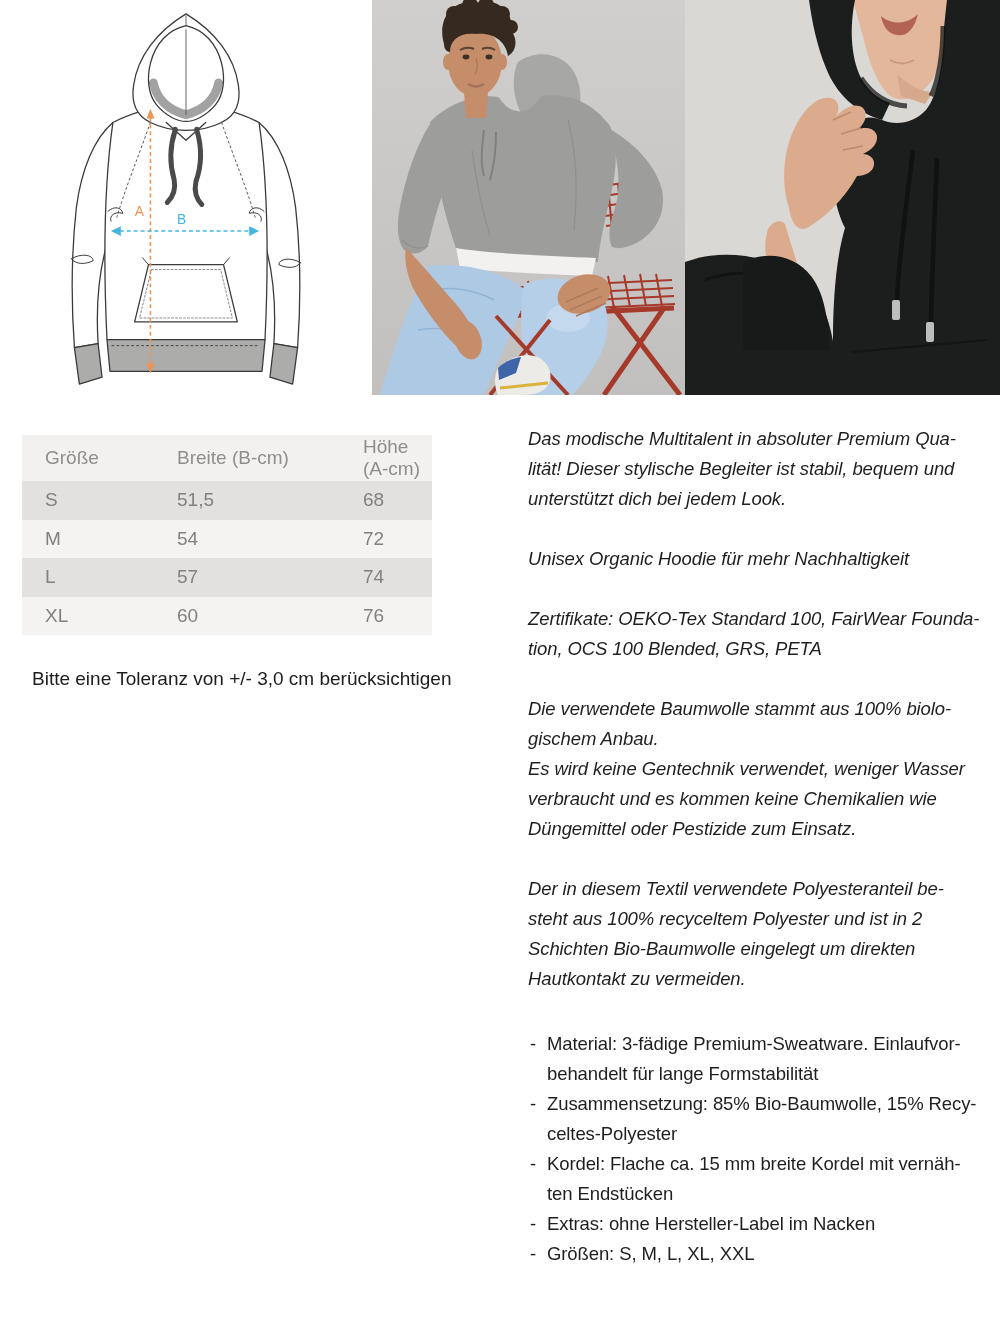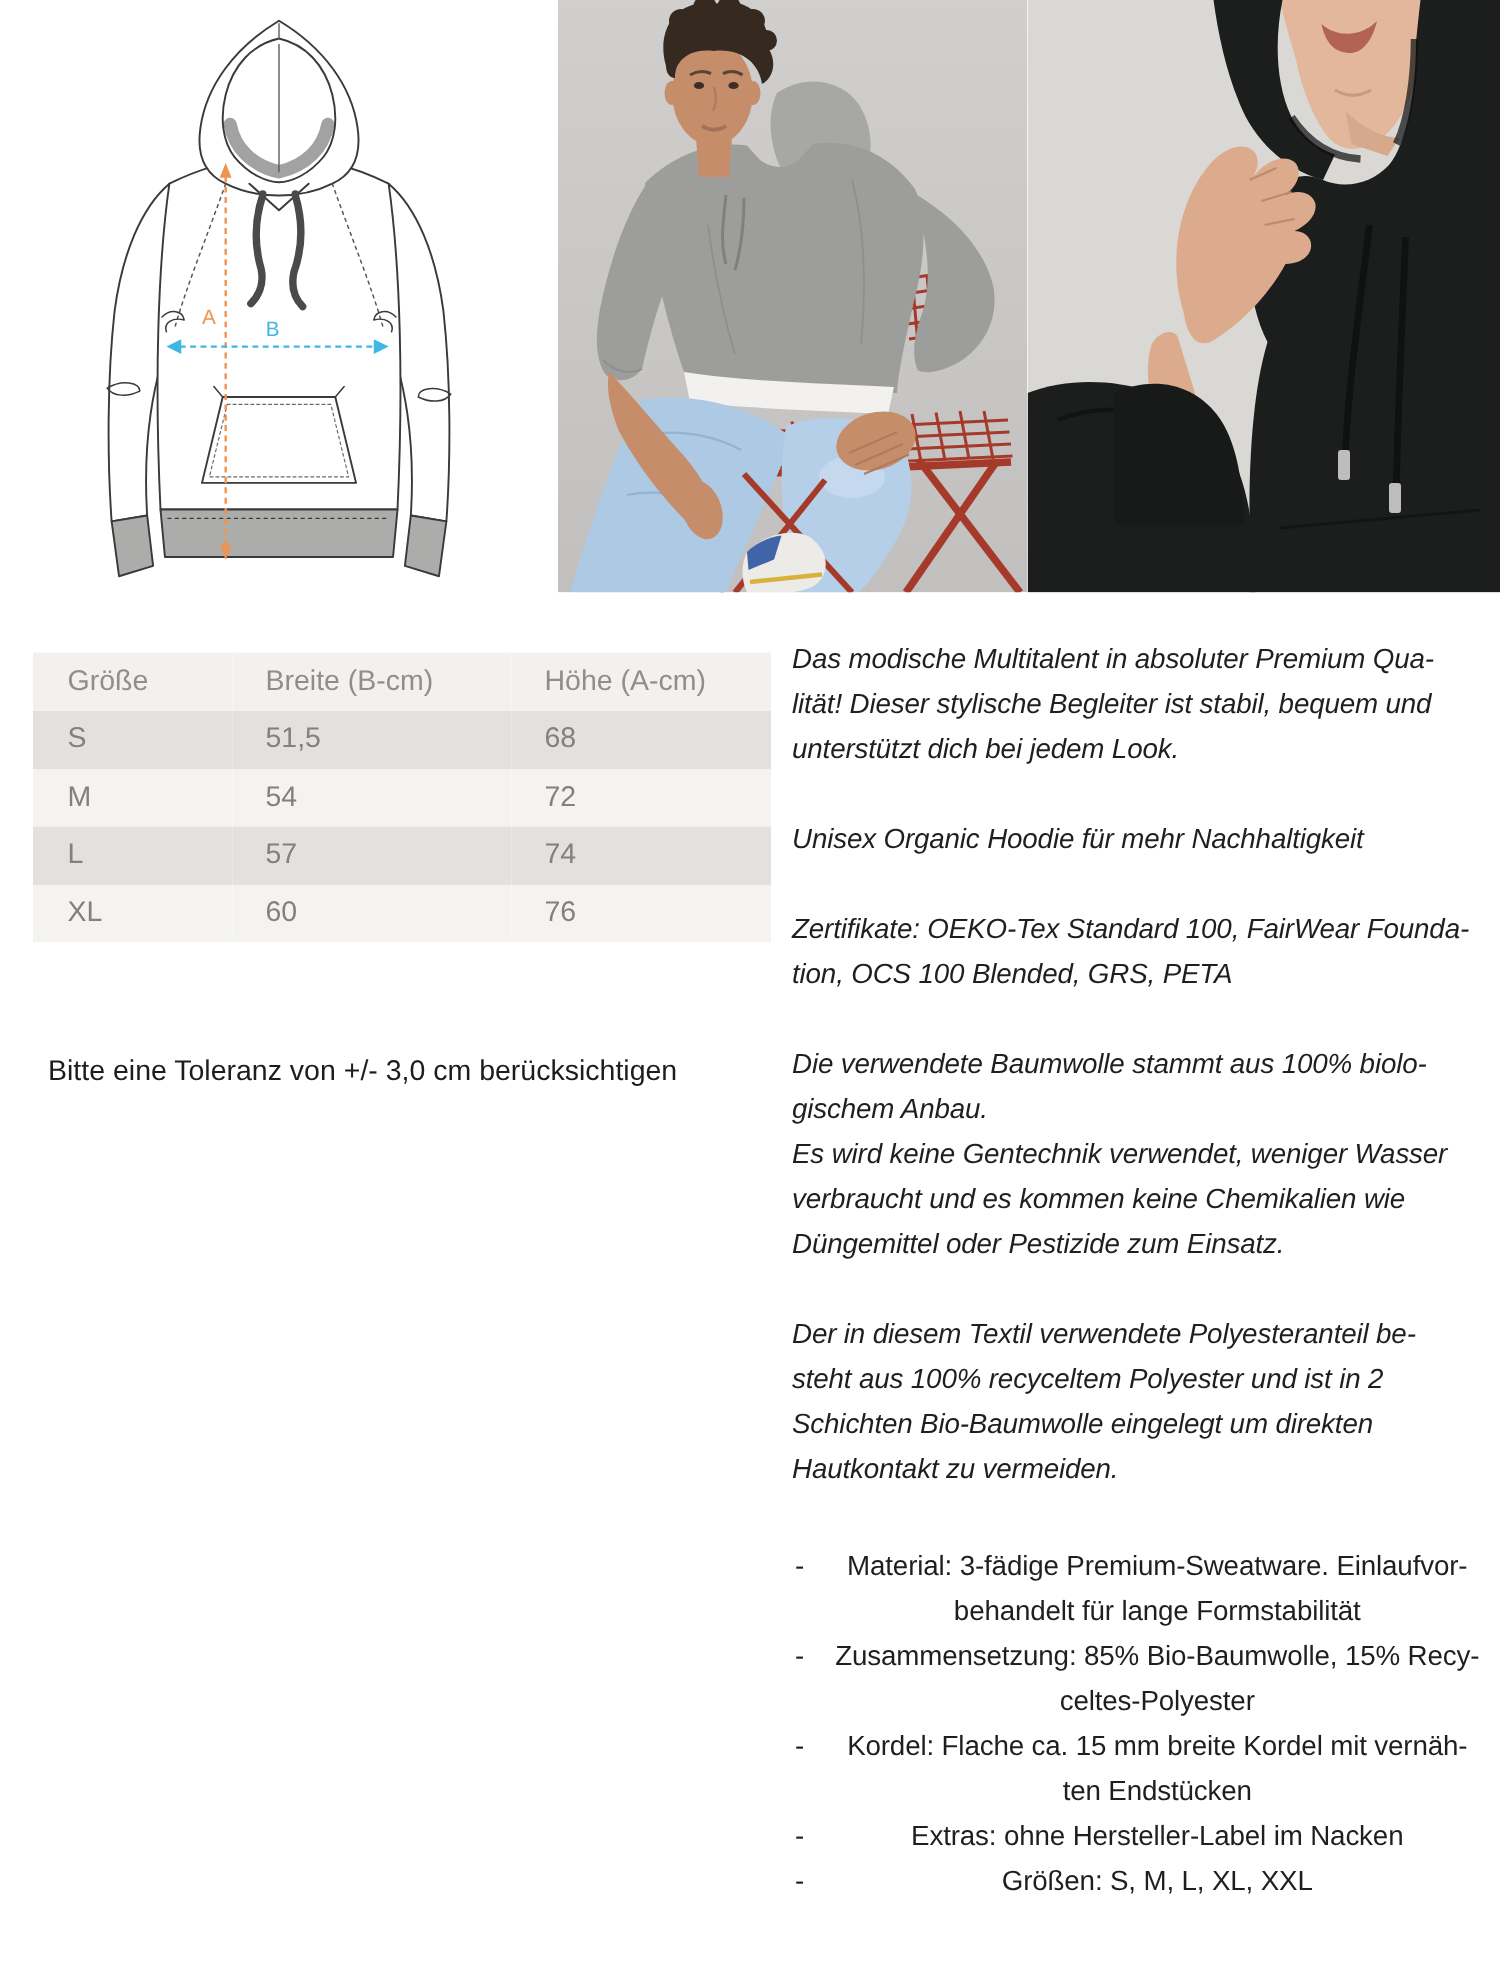--- a/index.html
+++ b/index.html
@@ -7,40 +7,40 @@
           font-family:"Liberation Sans",sans-serif;overflow:hidden;}
 
   
   .panel{position:absolute;top:0;height:395px;overflow:hidden;}
   .panel-drawing{left:0;width:372px;background:#ffffff;}
   .panel-male{left:372px;width:313px;}
   .panel-female{left:685px;width:315px;}
   .panel svg{display:block;width:100%;height:100%;}
 
   
-  .size-table{position:absolute;left:22px;top:435px;width:492px;border-collapse:collapse;
+  .size-table{position:absolute;left:22px;top:435px;width:410px;border-collapse:collapse;
               font-size:19px;color:#82817f;table-layout:fixed;}
   .size-table col.c1{width:133px}.size-table col.c2{width:186px}
   .size-table th{font-weight:normal;color:#8f8e8d;background:#f2f1ef;height:37px;
                  text-align:left;vertical-align:middle;}
   .size-table td{height:36.5px;text-align:left;vertical-align:middle;}
   .size-table th:first-child,.size-table td:first-child{padding-left:23px;}
   .size-table th:not(:first-child),.size-table td:not(:first-child){padding-left:22px;}
   .size-table tr.odd td{background:#e3e1df;}
   .size-table tr.even td{background:#f4f3f1;}
 
-  .tolerance{position:absolute;left:32px;top:668px;font-size:19px;color:#1d1d1d;margin-top:36px;}
+  .tolerance{position:absolute;left:32px;top:668px;font-size:19px;color:#1d1d1d;}
 
   
   .description{position:absolute;left:528px;top:424px;width:468px;
                font-size:18.5px;line-height:30px;color:#1f1f1f;letter-spacing:-0.1px;}
   .description p{margin:0 0 30px 0;white-space:pre-line;font-style:italic;}
   .description p.before-list{margin-bottom:35px;}
   .description ul{margin:0;padding:0;list-style:none;}
-  .description li{position:relative;padding-left:19px;white-space:pre-line;text-align:center;}
+  .description li{position:relative;padding-left:19px;white-space:pre-line;}
   .description li::before{content:"-";position:absolute;left:2px;top:0;}
 </style>
 </head>
 <body>
 
 <div class="canvas">
 
   <div class="panel panel-drawing">
     <svg viewBox="0 0 372 400">
       <g stroke="#3a3a3a" stroke-width="1.3" fill="none" stroke-linejoin="round" stroke-linecap="round">

